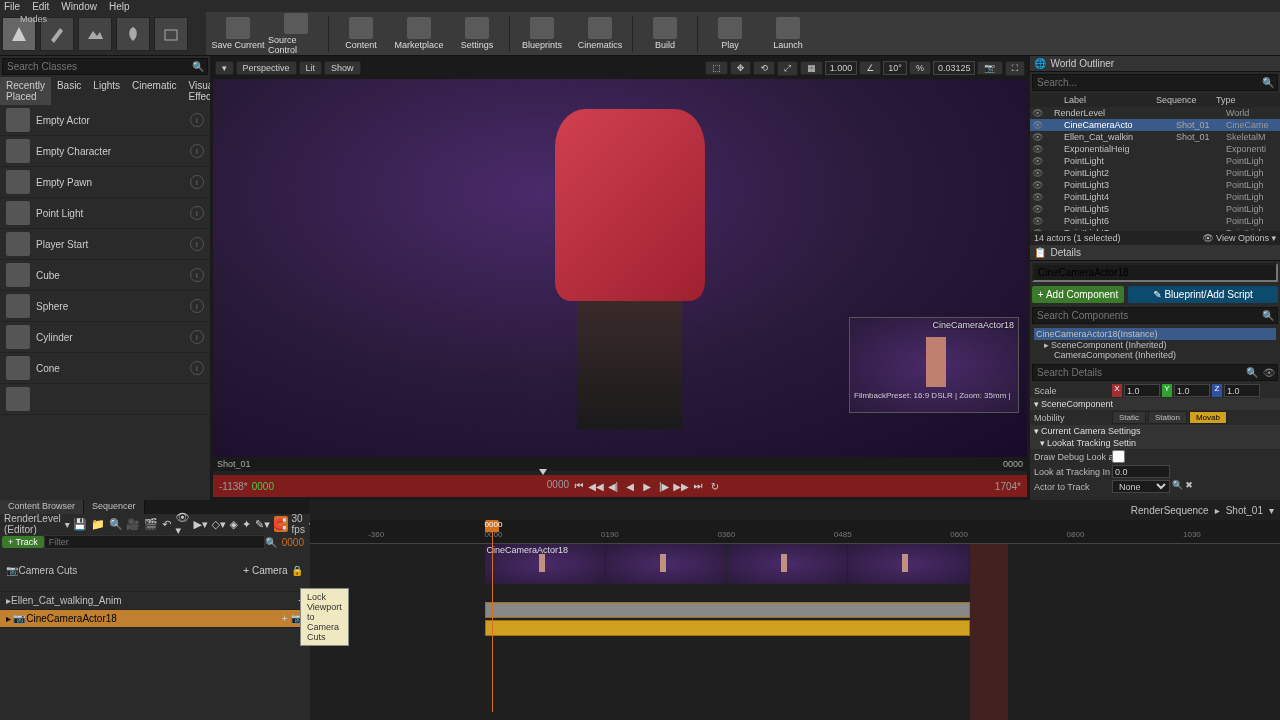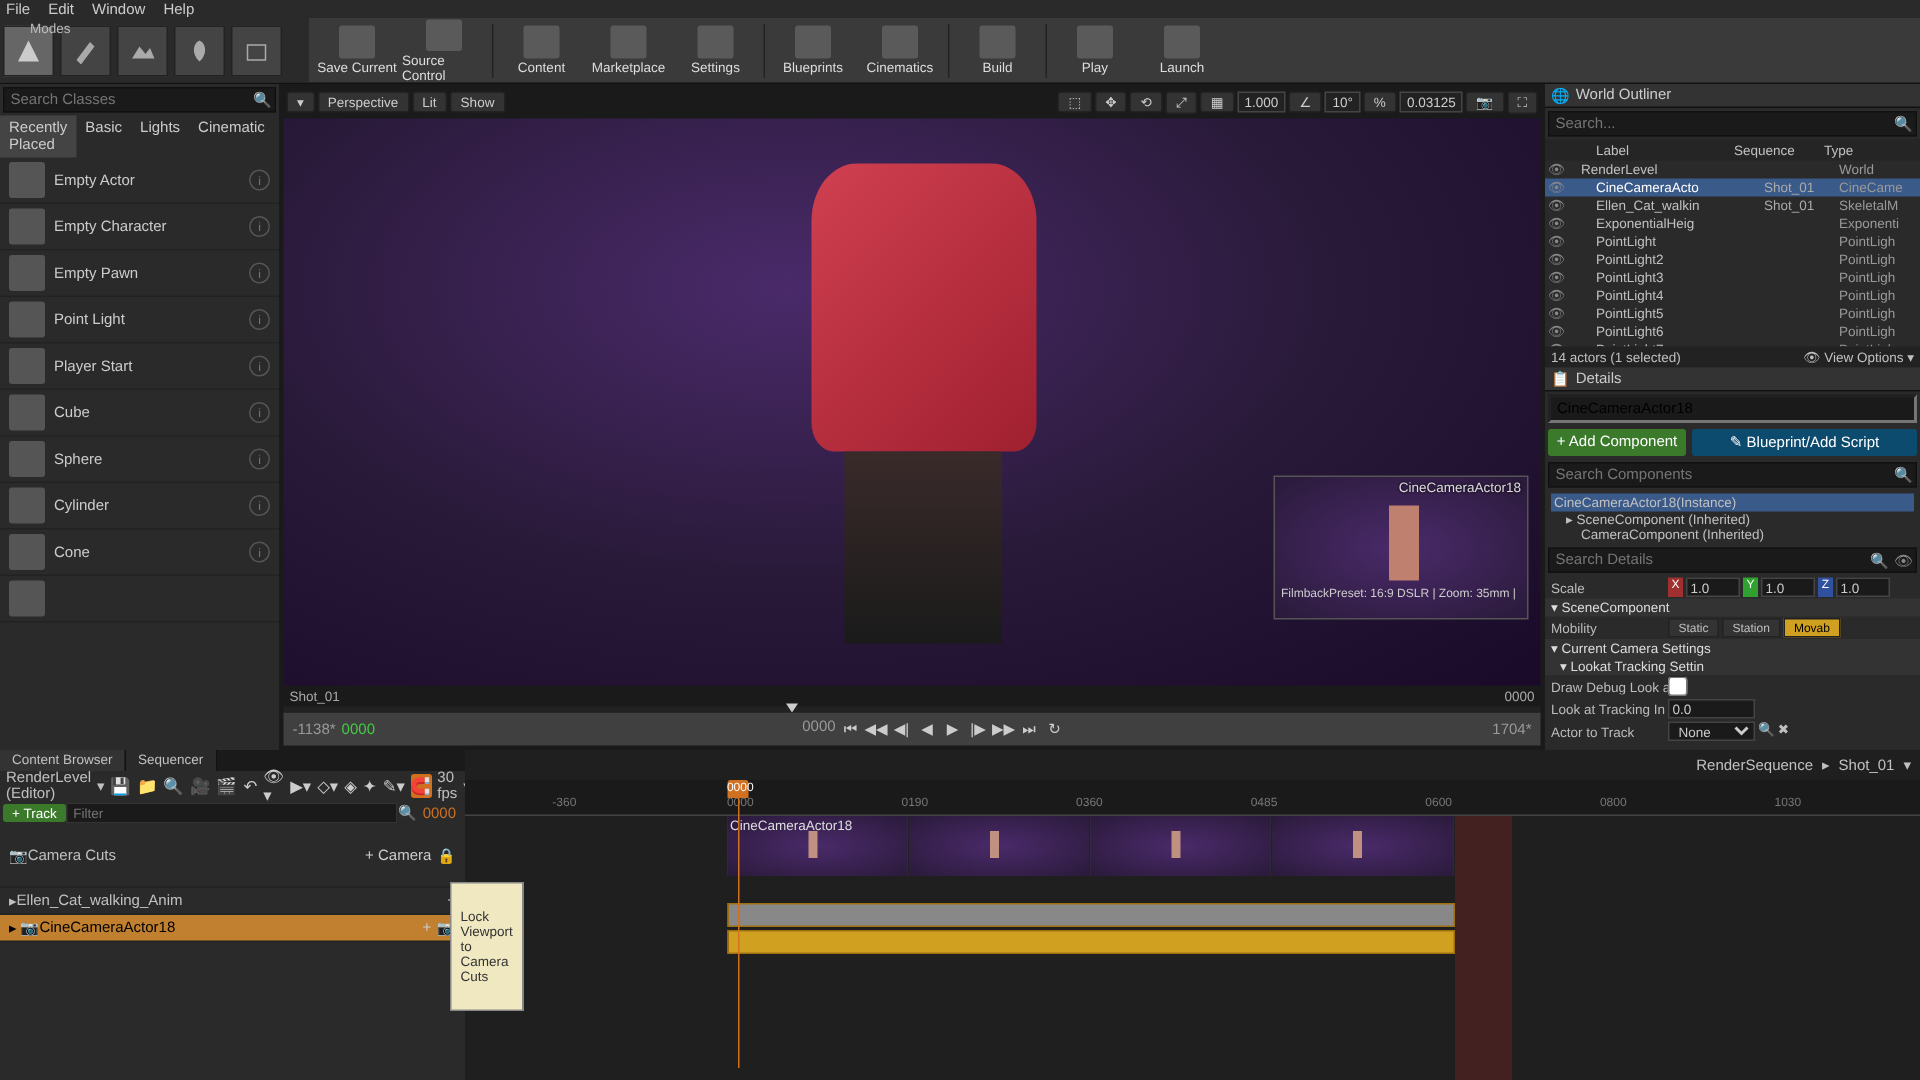--- a/index.html
+++ b/index.html
@@ -9,21 +9,21 @@
 .topbar-row { height: 44px; background: #3a3a3a; display: flex; border-bottom: 1px solid #111; }
 .modes-box { width: 206px; background: #2a2a2a; display: flex; align-items: center; padding: 2px; gap: 4px; }
 .modes-label { position: absolute; top: 14px; left: 20px; font-size: 9px; color: #bbb; }
 .mode-btn { width: 34px; height: 34px; background: #444; border: 1px solid #222; display:flex; align-items:center; justify-content:center; }
 .mode-btn.active { background: #666; }
 .toolbar { flex: 1; display: flex; align-items: center; padding: 0 4px; gap: 2px; }
 .tool-btn { display: flex; flex-direction: column; align-items: center; justify-content: center; width: 56px; height: 42px; color: #ddd; font-size: 9px; }
 .tool-btn .ticon { width: 24px; height: 22px; background: #5a5a5a; border-radius: 2px; margin-bottom: 1px; }
 .tool-div { width: 1px; height: 36px; background: #222; margin: 0 2px; }
 .main { display: flex; height: 444px; }
-.left-panel { width: 186px; background: #2a2a2a; display: flex; flex-direction: column; }
+.left-panel { width: 210px; background: #2a2a2a; display: flex; flex-direction: column; }
 .search-row { display: flex; align-items: center; background: #1a1a1a; margin: 2px; border: 1px solid #111; }
 .search-row input { flex: 1; background: transparent; border: none; color: #aaa; font-size: 10px; padding: 2px 4px; outline: none; }
 .search-row .sicon { width: 16px; height: 14px; display:flex; align-items:center; justify-content:center; color:#888; }
 .cat-list { display: flex; }
 .cat-item { padding: 3px 6px; color: #ccc; cursor: pointer; }
 .cat-item.active { background: #444; }
 .actor-list { flex: 1; overflow: hidden; }
 .actor-item { display: flex; align-items: center; height: 31px; border-bottom: 1px solid #222; }
 .actor-item .aicon { width: 24px; height: 24px; background: #555; margin: 0 6px; border-radius: 2px; }
 .actor-item .aname { flex: 1; color: #ccc; }
@@ -38,21 +38,21 @@
 .char-body { width: 100%; height: 60%; background: linear-gradient(135deg, #d04050, #a02030); border-radius: 20% 20% 10% 10%; }
 .char-legs { width: 70%; height: 40%; margin: 0 auto; background: linear-gradient(#3a2a2a, #1a1a1a); }
 .pip { position: absolute; right: 8px; bottom: 44px; width: 170px; height: 96px; background: radial-gradient(ellipse, #4a2a6a, #2a1a3a); border: 1px solid #555; }
 .pip-label { position: absolute; top: 2px; right: 4px; font-size: 9px; color: #ddd; text-shadow: 0 0 2px #000; }
 .pip-char { position:absolute; left:45%; top:20%; width:20px; height:50px; background:#c08070; }
 .pip-info { position: absolute; bottom: 12px; left: 4px; font-size: 8px; color: #ccc; }
 .vp-status { height: 14px; display: flex; align-items: center; padding: 0 4px; color: #aaa; font-size: 9px; }
 .vp-status .r { margin-left: auto; }
 .scrub-bar { height: 4px; background: #222; position: relative; }
 .scrub-mark { position: absolute; left: 40%; top: -2px; width: 0; height: 0; border-left: 4px solid transparent; border-right: 4px solid transparent; border-top: 6px solid #ccc; }
-.transport { height: 22px; display: flex; align-items: center; padding: 0 6px; gap: 4px; background: #404040; }
+.transport { height: 22px; display: flex; align-items: center; padding: 0 6px; gap: 4px; background: #7f1d1d; }
 .transport .tval { color: #999; font-size: 10px; }
 .transport .tval.green { color: #4c4; }
 .transport .tctr { flex: 1; display: flex; justify-content: center; gap: 3px; }
 .transport .pbtn { width: 14px; height: 14px; color: #ccc; font-size: 10px; display:flex;align-items:center;justify-content:center;}
 .right-panel { width: 250px; background: #2a2a2a; display: flex; flex-direction: column; }
 .panel-header { height: 16px; background: #333; display: flex; align-items: center; padding: 0 4px; gap: 4px; font-size: 10px; color: #ccc; border-bottom: 1px solid #111; }
 .outliner-cols { display: flex; font-size: 9px; padding: 2px 4px; background: #252525; }
 .ocol1 { flex: 1; padding-left: 30px; } .ocol2 { width: 60px; } .ocol3 { width: 60px; }
 .outliner-rows { height: 124px; overflow: hidden; }
 .orow { display: flex; align-items: center; height: 12px; padding: 0 2px; font-size: 9px; }
@@ -93,21 +93,21 @@
 .seq-toolbar .sbtn.active { background: #d07020; border-radius: 2px; }
 .track-btn { background: #3a7a2a; color: #fff; padding: 1px 6px; font-size: 9px; border-radius: 2px; }
 .filter-row { display: flex; align-items: center; padding: 0 2px; height: 16px; }
 .filter-row input { flex: 1; background: #1a1a1a; border: 1px solid #333; color: #aaa; font-size: 9px; padding: 1px 4px; outline: none; }
 .track-list { flex: 1; background: #2a2a2a; }
 .track-item { display: flex; align-items: center; height: 18px; padding: 0 6px; font-size: 10px; border-bottom: 1px solid #222; }
 .track-item.camcuts { height: 42px; }
 .track-item.sel { background: #c08030; color: #000; }
 .track-item .tname { flex: 1; }
 .track-item .tadd { color: #ccc; margin-left: 4px; font-size:10px;}
-.tooltip { position: absolute; background: #f0e8c0; color: #333; font-size: 9px; padding: 17px 6px; border: 1px solid #888; z-index: 100; }
+.tooltip { position: absolute; background: #f0e8c0; color: #333; font-size: 9px; padding: 3px 6px; border: 1px solid #888; z-index: 100; }
 .seq-right { flex: 1; display: flex; flex-direction: column; background: #1f1f1f; }
 .seqr-top { height: 20px; display: flex; align-items: center; padding: 0 6px; gap: 6px; font-size: 10px; }
 .seqr-top .r { margin-left: auto; }
 .ruler { height: 24px; position: relative; background: #1a1a1a; border-bottom: 1px solid #444; font-size: 8px; color: #777; }
 .ruler .tick { position: absolute; top: 10px; }
 .ruler .playhead { position: absolute; left: 18%; top: 0; width: 14px; height: 12px; background: #d07020; color: #fff; font-size: 8px; text-align: center; border-radius: 2px 2px 0 0; }
 .ruler .playline { position: absolute; left: 18.8%; top: 12px; width: 1px; height: 180px; background: #d07020; z-index: 10; }
 .timeline-body { flex: 1; position: relative; background: #1f1f1f; }
 .cam-strip { position: absolute; top: 0; left: 18%; width: 50%; height: 40px; background: #444; display: flex; }
 .cam-strip .thumb { flex: 1; background: radial-gradient(#4a2a6a,#2a1a3a); border-right: 1px solid #222; position: relative; }

